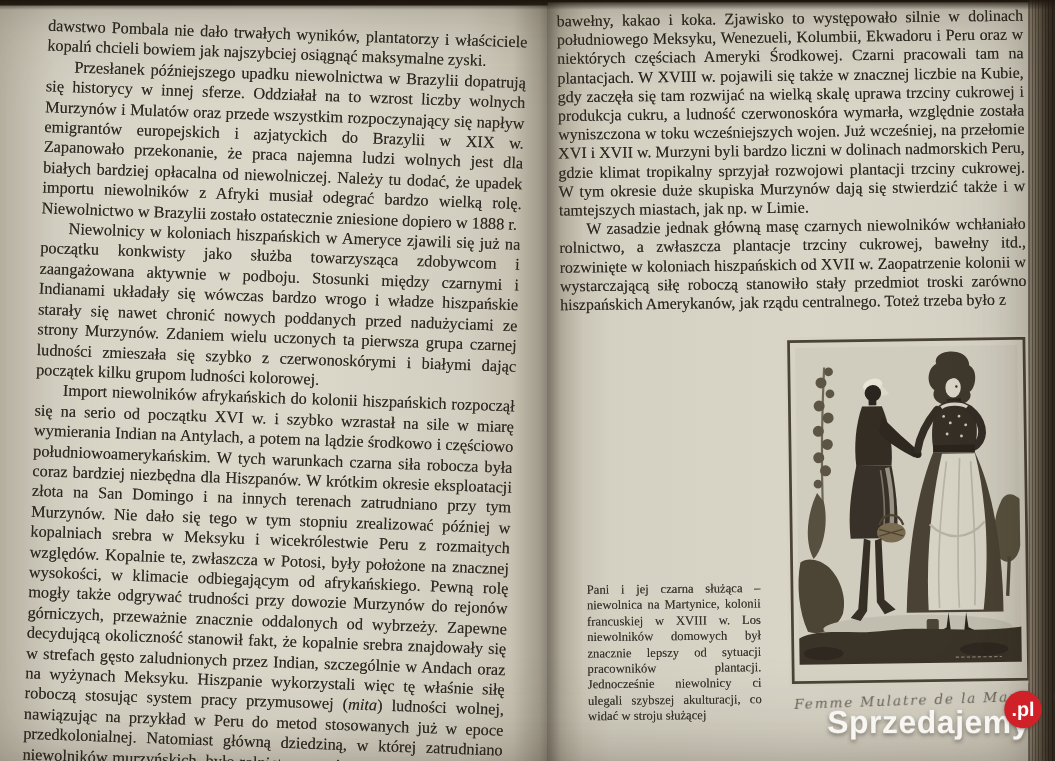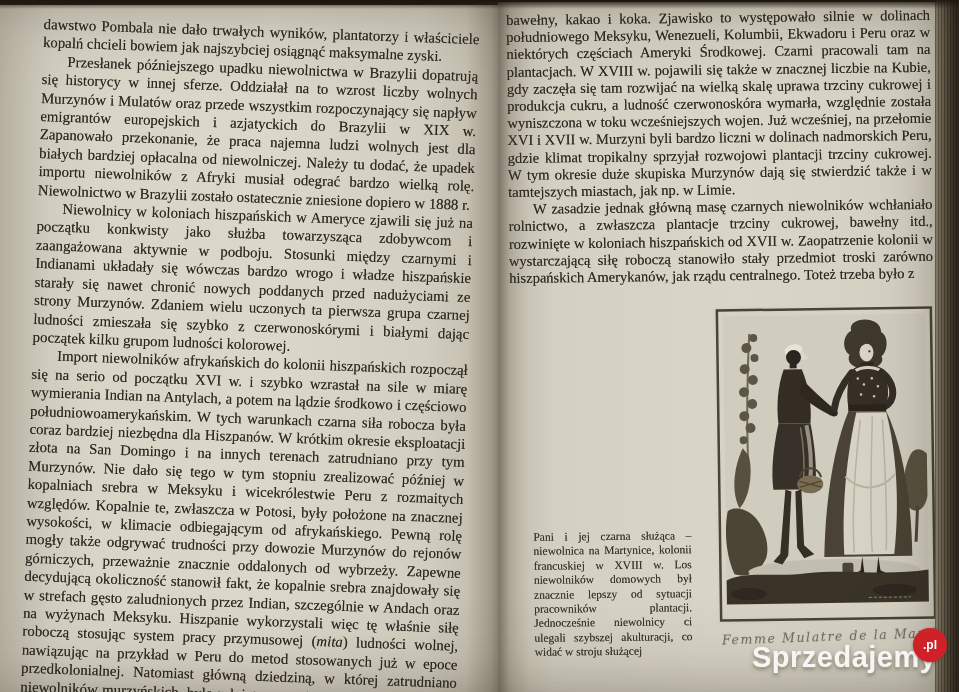--- a/index.html
+++ b/index.html
@@ -72,21 +72,21 @@
     position:absolute;left:752px;top:641px;z-index:50;
     font-family:"Liberation Sans",sans-serif;font-weight:bold;
   }
   .watermark .brand{
     font-size:29px;color:#f7f6f2;letter-spacing:.5px;
     text-shadow:0 1px 0 #aaa497, 0 2px 4px rgba(70,62,50,.65), 0 0 2px rgba(255,255,255,.55);
   }
   .watermark .badge{
     position:absolute;left:161px;top:-13px;width:34px;height:34px;border-radius:50%;
     background:#cf2127;color:#ffffff;display:flex;align-items:center;justify-content:center;
-    font-size:12px;box-shadow:0 1px 3px rgba(70,60,50,.55);
+    font-size:18px;box-shadow:0 1px 3px rgba(70,60,50,.55);
   }
 </style>
 </head>
 <body>
 
 <div class="photo">
 
   <div class="page left-page">
     <div class="book-text text-left">
       <p>dawstwo Pombala nie dało trwałych wyników, plantatorzy i właściciele kopalń chcieli bowiem jak najszybciej osiągnąć maksymalne zyski.</p>

